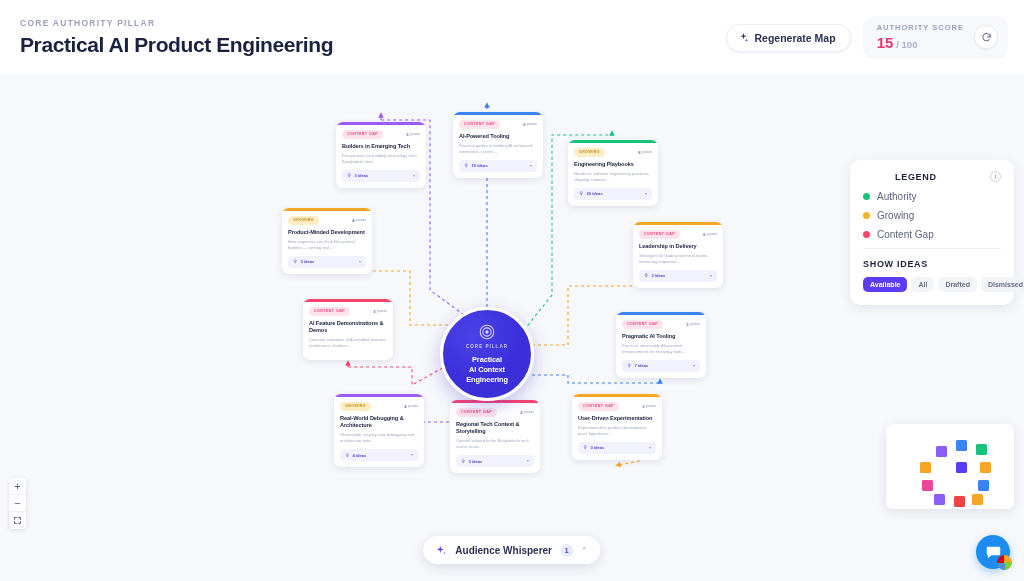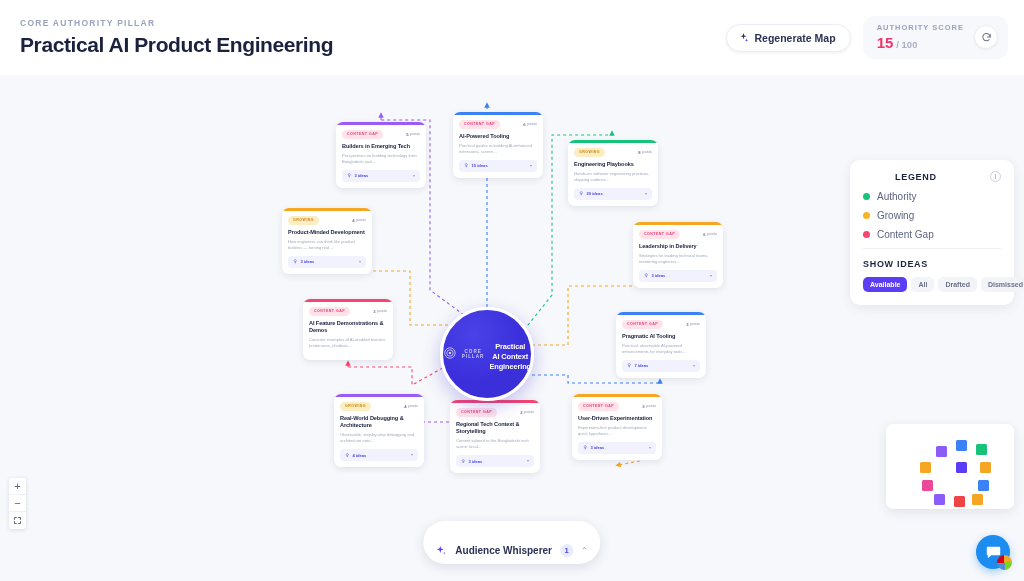--- a/index.html
+++ b/index.html
@@ -54,21 +54,21 @@
     background:#f7f8fb; overflow:hidden;
   }
   .edges { position:absolute; inset:0; width:1024px; height:506px; }
 
   
   .core {
     position:absolute; left:440px; top:232px; width:94px; height:94px;
     border-radius:50%; background: radial-gradient(circle at 35% 28%, #4a43e8 0%, #3b2fdb 55%, #3a2fd0 100%);
     border:3px solid #ffffff;
     box-shadow:0 6px 18px rgba(58,47,208,.28);
-    display:flex; flex-direction:row; align-items:center; justify-content:center;
+    display:flex; flex-direction:column; align-items:center; justify-content:center;
     text-align:center; color:#fff; z-index:12;
   }
   .core-ring { margin-bottom:3px; }
   .core-kicker { font-size:4.6px; letter-spacing:1px; font-weight:700; color:#cfcbf8; text-transform:uppercase; }
   .core-title { margin-top:6px; font-size:7.4px; font-weight:800; line-height:1.35; letter-spacing:-.1px; }
 
   
   .node {
     position:absolute; width:90px; background:#ffffff;
     border-radius:7px; box-shadow:0 2px 7px rgba(35,42,90,.10);
@@ -134,21 +134,21 @@
   
   .minimap {
     position:absolute; right:10px; bottom:72px; width:128px; height:85px;
     background:#fff; border-radius:7px; box-shadow:0 3px 12px rgba(35,42,90,.10);
     z-index:30; overflow:hidden;
   }
 
   
   .whisper {
     position:absolute; left:50%; transform:translateX(-50%); bottom:17px;
-    background:#fff; border-radius:999px; padding:23px 13px 7px 12px;
+    background:#fff; border-radius:999px; padding:8px 13px 7px 12px;
     display:flex; align-items:center; gap:8px; z-index:35;
     box-shadow:0 3px 12px rgba(35,42,90,.13); cursor:pointer;
   }
   .whisper-label { font-size:10px; font-weight:600; color:#2b3154; }
   .badge-ct {
     min-width:13px;height:13px;border-radius:50%;background:#e8eafe;color:#4b46d8;
     font-size:7.5px;font-weight:800;display:flex;align-items:center;justify-content:center;padding:0 3px;
   }
   .caret { font-size:8px; color:#9099b5; }
 

